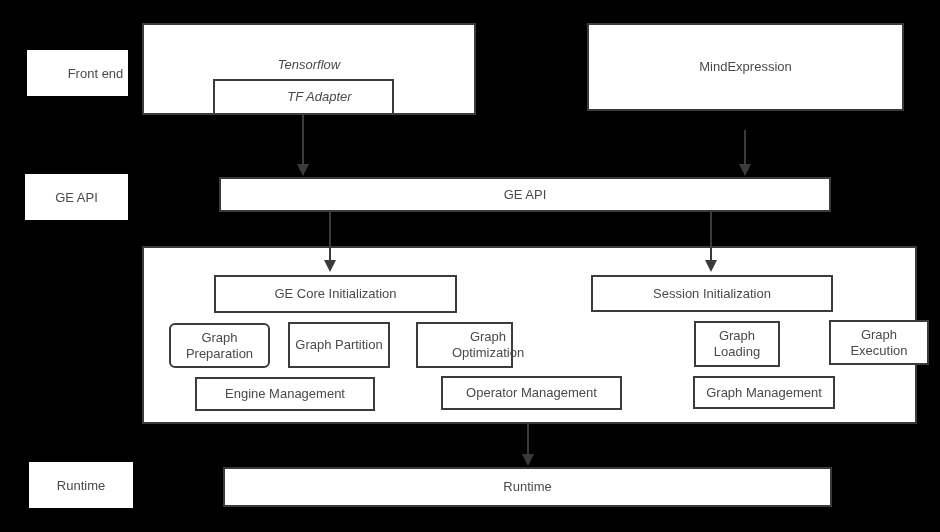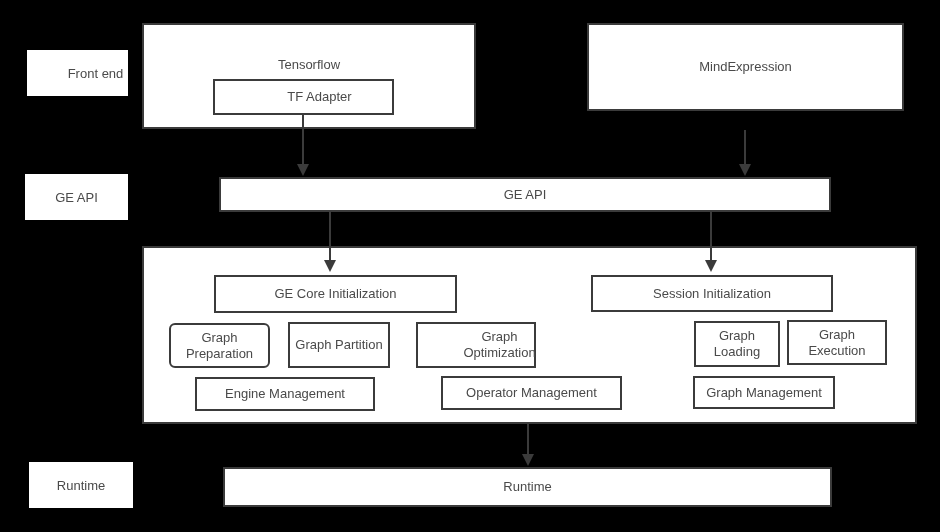--- a/index.html
+++ b/index.html
@@ -48,21 +48,21 @@
   <div class="label-box" style="left:27px;top:50px;width:101px;height:46px;padding-left:36px;">
     <span>Front end</span>
   </div>
   <div class="label-box" style="left:25px;top:174px;width:103px;height:46px;">
     <span>GE API</span>
   </div>
   <div class="label-box" style="left:29px;top:462px;width:104px;height:46px;">
     <span>Runtime</span>
   </div>
 
-  <div class="box" style="left:142px;top:23px;width:334px;height:106px;">
+  <div class="box" style="left:142px;top:23px;width:334px;height:92px;font-style:italic;">
     <span class="static-text" style="left:0;right:0;top:32px;">Tensorflow</span>
     <div class="box" style="left:69px;top:54px;width:181px;height:36px;padding-left:32px;">
       <span>TF Adapter</span>
     </div>
   </div>
 
   <div class="box" style="left:587px;top:23px;width:317px;height:88px;">
     <span>MindExpression</span>
   </div>
 
@@ -78,27 +78,27 @@
     <div class="box" style="left:447px;top:27px;width:242px;height:37px;">
       <span>Session Initialization</span>
     </div>
 
     <div class="box" style="left:25px;top:75px;width:101px;height:45px;border-radius:6px;">
       <span>Graph Preparation</span>
     </div>
     <div class="box" style="left:144px;top:74px;width:102px;height:46px;">
       <span>Graph Partition</span>
     </div>
-    <div class="box" style="left:272px;top:74px;width:120px;height:46px;padding-left:47px;">
+    <div class="box" style="left:272px;top:74px;width:97px;height:46px;padding-left:47px;">
       <span>Graph Optimization</span>
     </div>
     <div class="box" style="left:550px;top:73px;width:86px;height:46px;">
       <span>Graph Loading</span>
     </div>
-    <div class="box" style="left:643px;top:72px;width:100px;height:45px;align-items:center;">
+    <div class="box" style="left:685px;top:72px;width:100px;height:45px;align-items:center;">
       <span>Graph Execution</span>
     </div>
 
     <div class="box" style="left:51px;top:129px;width:180px;height:34px;">
       <span>Engine Management</span>
     </div>
     <div class="box" style="left:297px;top:128px;width:181px;height:34px;">
       <span>Operator Management</span>
     </div>
     <div class="box" style="left:549px;top:128px;width:142px;height:33px;">

